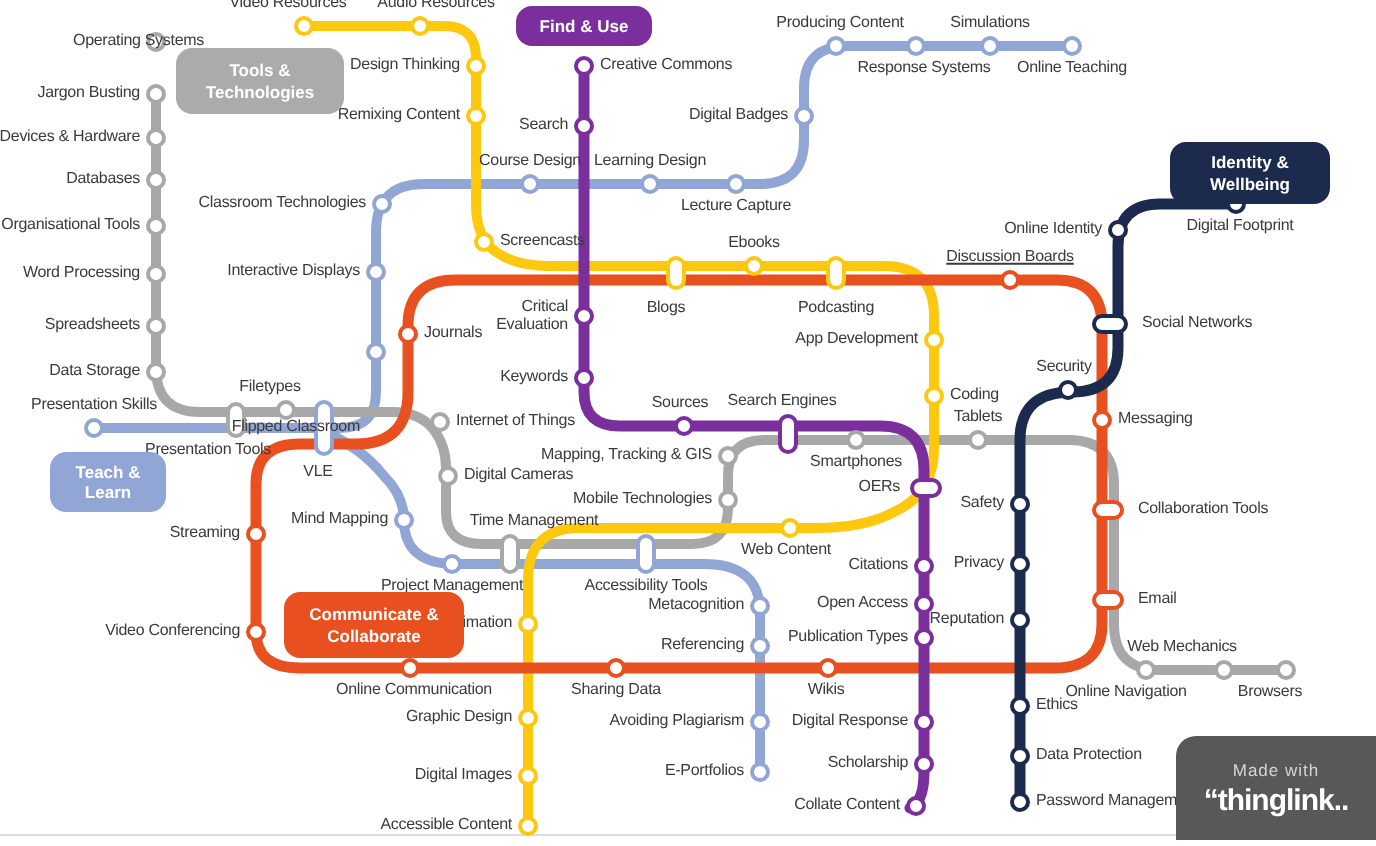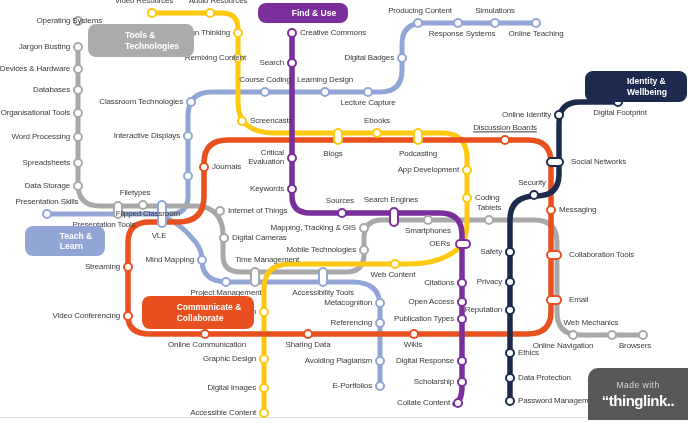--- a/index.html
+++ b/index.html
@@ -2,22 +2,22 @@
 <html><head>
 <meta charset="utf-8">
 <style>
   html,body{margin:0;padding:0;background:#ffffff;}
   #stage{position:relative;width:688px;height:423px;overflow:hidden;background:#fff;
          font-family:"Liberation Sans","DejaVu Sans",sans-serif;}
   #map-svg{position:absolute;left:0;top:0;}
   .st{position:absolute;background:#fff;box-sizing:border-box;border-style:solid;border-width:2.5px;border-radius:6px;z-index:3;}
   .lb{position:absolute;font-size:8px;line-height:1.08;color:#3b3b3b;letter-spacing:-0.15px;
       white-space:pre-line;z-index:4;}
-  .badge{position:absolute;display:flex;align-items:center;justify-content:center;text-align:left;
-      color:#fff;font-weight:bold;font-size:8.5px;line-height:1.2;white-space:pre-line;border-radius:8px;z-index:5;padding-left:22px;}
+  .badge{position:absolute;display:flex;align-items:center;justify-content:center;text-align:center;
+      color:#fff;font-weight:bold;font-size:8.5px;line-height:1.2;white-space:pre-line;border-radius:8px;z-index:5;}
   .wm{position:absolute;left:588px;top:368px;width:100px;height:52px;border-radius:10px 0 0 0;
       display:flex;flex-direction:column;align-items:center;justify-content:center;z-index:6;}
   .wm-made{font-size:8.5px;color:#d6d6d6;letter-spacing:0.5px;}
   .wm-brand{font-size:15px;font-weight:bold;color:#ffffff;letter-spacing:-0.5px;margin-top:2px;}
   .divider{position:absolute;left:0;top:417px;width:688px;height:1px;background:#dcdcdc;z-index:1;}
 </style>
 </head>
 <body>
 
 <div id="stage" style="background: rgb(255, 255, 255);">
@@ -87,21 +87,21 @@
 Learn</div>
     <div class="st" style="left: 42px; top: 209px; width: 10px; height: 10px; border-color: rgb(146, 166, 213);"></div>
     <div class="lb" style="left: 47px; top: 207px; transform: translate(-50%, -100%); text-align: center;">Presentation Skills</div>
     <div class="st" style="left: 183px; top: 171px; width: 10px; height: 10px; border-color: rgb(146, 166, 213);"></div>
     <div class="lb" style="left: 180px; top: 176px; transform: translate(-100%, -50%); text-align: right; margin-top: 38px;">Flipped Classroom</div>
     <div class="st" style="left: 183px; top: 131px; width: 10px; height: 10px; border-color: rgb(146, 166, 213);"></div>
     <div class="lb" style="left: 180px; top: 136px; transform: translate(-100%, -50%); text-align: right;">Interactive Displays</div>
     <div class="st" style="left: 186px; top: 97px; width: 10px; height: 10px; border-color: rgb(146, 166, 213);"></div>
     <div class="lb" style="left: 183px; top: 102px; transform: translate(-100%, -50%); text-align: right;">Classroom Technologies</div>
     <div class="st" style="left: 260px; top: 87px; width: 10px; height: 10px; border-color: rgb(146, 166, 213);"></div>
-    <div class="lb" style="left: 265px; top: 85px; transform: translate(-50%, -100%); text-align: center;">Course Coding</div>
+    <div class="lb" style="left: 265px; top: 85px; transform: translate(-50%, -100%); text-align: center;">Course Design</div>
     <div class="st" style="left: 320px; top: 87px; width: 10px; height: 10px; border-color: rgb(146, 166, 213);"></div>
     <div class="lb" style="left: 325px; top: 85px; transform: translate(-50%, -100%); text-align: center;">Learning Design</div>
     <div class="st" style="left: 363px; top: 87px; width: 10px; height: 10px; border-color: rgb(146, 166, 213);"></div>
     <div class="lb" style="left: 368px; top: 99px; transform: translate(-50%, 0px); text-align: center;">Lecture Capture</div>
     <div class="st" style="left: 397px; top: 53px; width: 10px; height: 10px; border-color: rgb(146, 166, 213);"></div>
     <div class="lb" style="left: 394px; top: 58px; transform: translate(-100%, -50%); text-align: left;">Digital Badges</div>
     <div class="st" style="left: 413px; top: 18px; width: 10px; height: 10px; border-color: rgb(146, 166, 213);"></div>
     <div class="lb" style="left: 420px; top: 16px; transform: translate(-50%, -100%); text-align: center;">Producing Content</div>
     <div class="st" style="left: 453px; top: 18px; width: 10px; height: 10px; border-color: rgb(146, 166, 213);"></div>
     <div class="lb" style="left: 462px; top: 30px; transform: translate(-50%, 0px); text-align: center;">Response Systems</div>
@@ -121,21 +121,21 @@
     <div class="lb" style="left: 372px; top: 361px; transform: translate(-100%, -50%); text-align: right;">Avoiding Plagiarism</div>
     <div class="st" style="left: 375px; top: 381px; width: 10px; height: 10px; border-color: rgb(146, 166, 213);"></div>
     <div class="lb" style="left: 372px; top: 386px; transform: translate(-100%, -50%); text-align: right;">E-Portfolios</div>
     <div class="st" style="left: 147px; top: 8px; width: 10px; height: 10px; border-color: rgb(253, 200, 14);"></div>
     <div class="lb" style="left: 144px; top: 6px; transform: translate(-50%, -100%); text-align: center;">Video Resources</div>
     <div class="st" style="left: 205px; top: 8px; width: 10px; height: 10px; border-color: rgb(253, 200, 14);"></div>
     <div class="lb" style="left: 218px; top: 6px; transform: translate(-50%, -100%); text-align: center;">Audio Resources</div>
     <div class="st" style="left: 233px; top: 28px; width: 10px; height: 10px; border-color: rgb(253, 200, 14);"></div>
     <div class="lb" style="left: 230px; top: 33px; transform: translate(-100%, -50%); text-align: right;">Design Thinking</div>
     <div class="st" style="left: 233px; top: 53px; width: 10px; height: 10px; border-color: rgb(253, 200, 14);"></div>
-    <div class="lb" style="left: 230px; top: 58px; transform: translate(-100%, -50%); text-align: left; margin-left: 16px;">Remixing Content</div>
+    <div class="lb" style="left: 230px; top: 58px; transform: translate(-100%, -50%); text-align: left;">Remixing Content</div>
     <div class="st" style="left: 237px; top: 116px; width: 10px; height: 10px; border-color: rgb(253, 200, 14);"></div>
     <div class="lb" style="left: 250px; top: 121px; transform: translate(0px, -50%);">Screencasts</div>
     <div class="st" style="left: 333px; top: 127.5px; width: 10px; height: 17px; border-color: rgb(253, 200, 14);"></div>
     <div class="lb" style="left: 333px; top: 149.5px; transform: translate(-50%, 0px); text-align: center;">Blogs</div>
     <div class="st" style="left: 372px; top: 128px; width: 10px; height: 10px; border-color: rgb(253, 200, 14);"></div>
     <div class="lb" style="left: 377px; top: 126px; transform: translate(-50%, -100%); text-align: center;">Ebooks</div>
     <div class="st" style="left: 413px; top: 127.5px; width: 10px; height: 17px; border-color: rgb(253, 200, 14);"></div>
     <div class="lb" style="left: 418px; top: 149.5px; transform: translate(-50%, 0px); text-align: center;">Podcasting</div>
     <div class="st" style="left: 462px; top: 165px; width: 10px; height: 10px; border-color: rgb(253, 200, 14);"></div>
     <div class="lb" style="left: 459px; top: 170px; transform: translate(-100%, -50%); text-align: right;">App Development</div>

